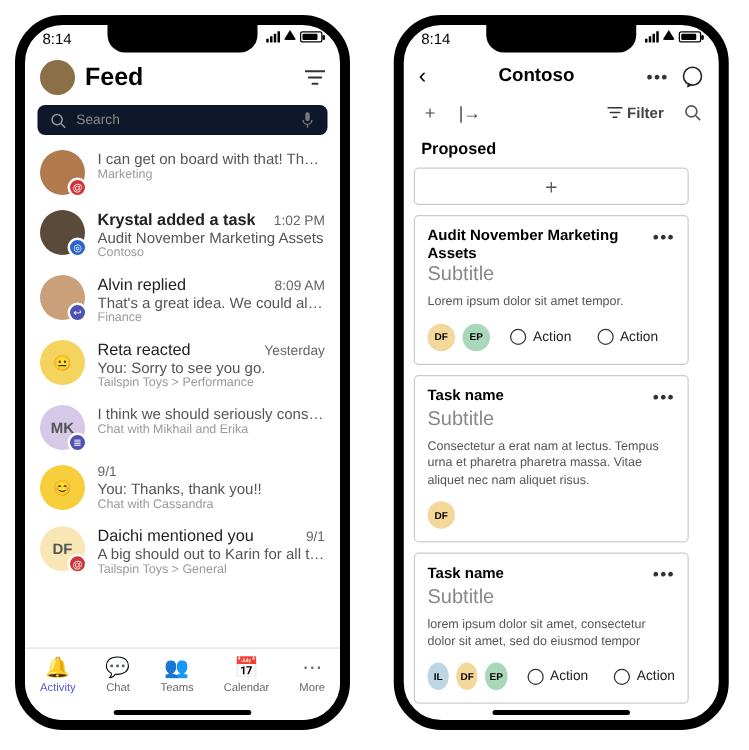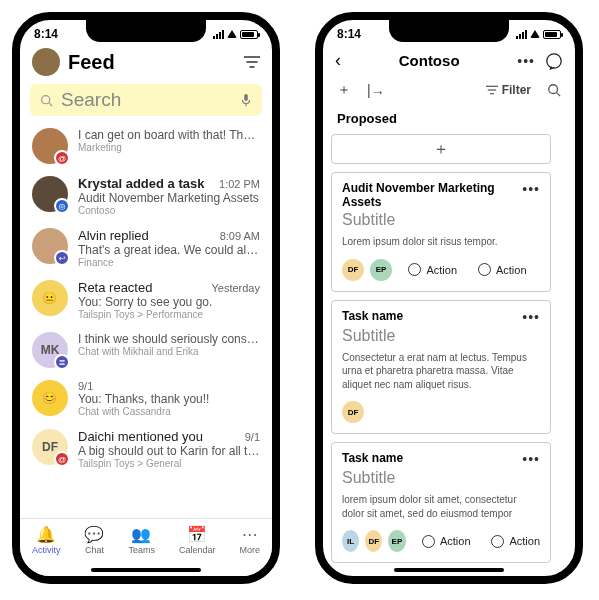--- a/index.html
+++ b/index.html
@@ -2,27 +2,27 @@
 <html><head>
 <meta charset="utf-8">
 <style>
   * { box-sizing: border-box; margin: 0; padding: 0; }
   body { font-family: -apple-system, "Segoe UI", Helvetica, Arial, sans-serif; background: #fff; width: 599px; height: 600px; overflow: hidden; position: relative; }
   .phone { position: absolute; width: 268px; height: 572px; border: 8px solid #000; border-radius: 38px; background: #fff; overflow: hidden; }
   .phone1 { left: 12px; top: 12px; }
   .phone2 { left: 315px; top: 12px; }
   .notch { position: absolute; top: 0; left: 50%; transform: translateX(-50%); width: 120px; height: 22px; background: #000; border-radius: 0 0 14px 14px; z-index: 10; }
   .homebar { position:absolute; bottom:4px; left:50%; transform:translateX(-50%); width:110px; height:4px; background:#000; border-radius:3px; z-index:20;}
-  .status { display:flex; justify-content:space-between; align-items:center; padding:4px 14px 0; font-size:12px; font-weight:700; height:24px; }
+  .status { display:flex; justify-content:space-between; align-items:flex-start; padding:4px 14px 0; font-size:12px; font-weight:400; height:24px; }
   .status-right { display:flex; gap:3px; align-items:center; font-size:10px; }
   .header1 { display:flex; align-items:center; padding:4px 12px 6px; gap:8px; }
   .avatar-sm { width:28px; height:28px; border-radius:50%; background:#8b6f47; display:inline-flex; align-items:center; justify-content:center; color:#fff; font-size:10px; font-weight:600; }
   .title { font-size:20px; font-weight:700; flex:1; }
   .filter-icon { font-size:14px; color:#333; }
-  .searchbar { margin:2px 10px 6px; background:#fef9c3; border-radius:6px; display:flex; align-items:center; padding:5px 10px; gap:8px; color:#888; font-size:19px; position:relative;}
+  .searchbar { margin:2px 10px 6px; background:#0f172a; border-radius:6px; display:flex; align-items:center; padding:5px 10px; gap:8px; color:#888; font-size:11px; position:relative;}
   .mic-icon { margin-left:auto; }
   .feed { overflow:hidden; }
   .row { display:flex; padding:6px 12px 6px; gap:10px; }
   .row .avwrap { position:relative; width:36px; height:36px; flex-shrink:0; }
   .av { width:36px; height:36px; border-radius:50%; display:flex; align-items:center; justify-content:center; font-size:12px; font-weight:600; color:#555;}
   .badge { position:absolute; right:-2px; bottom:-2px; width:16px; height:16px; border-radius:50%; border:2px solid #fff; display:flex; align-items:center; justify-content:center; font-size:8px; color:#fff;}
   .rowbody { flex:1; min-width:0; }
   .rowtop { display:flex; justify-content:space-between; align-items:baseline; }
   .rowtitle { font-size:13px; color:#222; white-space:nowrap; overflow:hidden; text-overflow:ellipsis; max-width:150px;}
   .rowtitle.bold { font-weight:700; }
@@ -267,21 +267,21 @@
     <div class="col">
       <div class="colhead">Proposed</div>
       <div class="addcard">＋</div>
       <div id="cards">
           <div class="card">
             <div class="cardtop">
               <span class="cardtitle">Audit November Marketing Assets</span>
               <span class="ellipsis">•••</span>
             </div>
             <div class="cardsub">Subtitle</div>
-            <div class="cardbody">Lorem ipsum dolor sit risus tempor.</div>
+            <div class="cardbody">Lorem ipsum dolor sit amet tempor.</div>
             <div class="cardfoot"><span class="chip" style="background:#f4d79a">DF</span><span class="chip" style="background:#a8d8b9">EP</span>&nbsp;<span class="action"><span class="radio"></span>Action</span>&nbsp;&nbsp;<span class="action"><span class="radio"></span>Action</span></div>
           </div>
           <div class="card">
             <div class="cardtop">
               <span class="cardtitle">Task name</span>
               <span class="ellipsis">•••</span>
             </div>
             <div class="cardsub">Subtitle</div>
             <div class="cardbody">Consectetur a erat nam at lectus. Tempus urna et pharetra pharetra massa. Vitae aliquet nec nam aliquet risus.</div>
             <div class="cardfoot"><span class="chip" style="background:#f4d79a">DF</span>&nbsp;</div>

